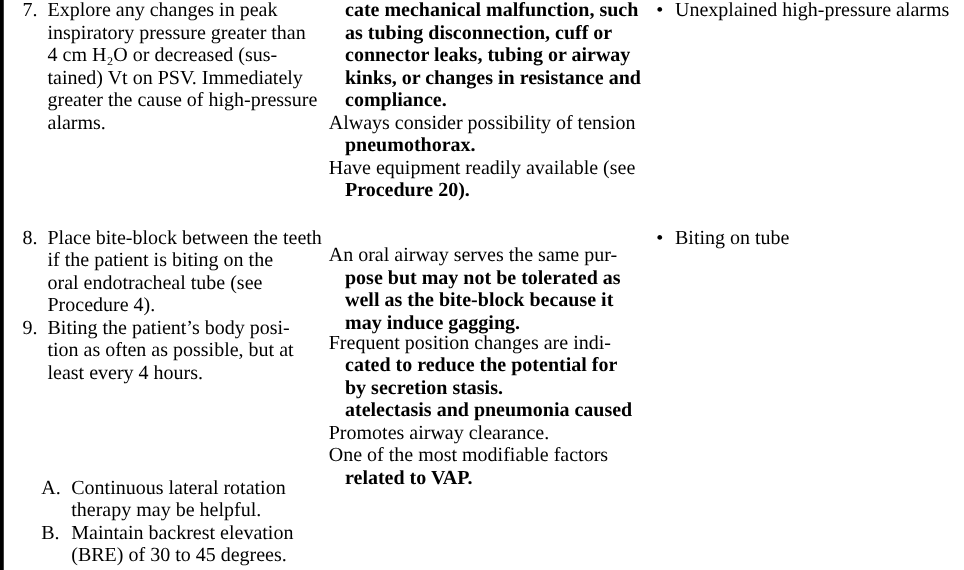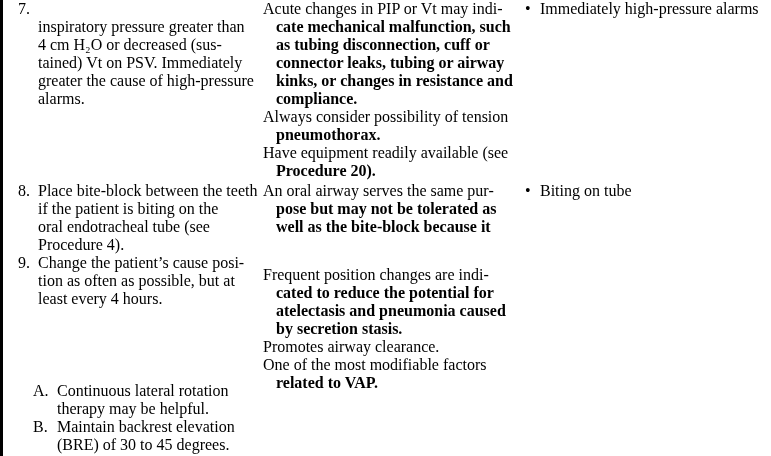--- a/index.html
+++ b/index.html
@@ -20,68 +20,68 @@
   .col-sub{left:57px;width:213px;}
   .letter{position:absolute;left:-24px;}
 </style>
 </head>
 <body>
 
 <div class="page" style="--background: #ffffff; --text: #000000; --left-bar: #000000;">
   <div class="leftbar"></div>
 
   <div class="cell col-step" style="top:0px">
-    <div class="ln"><span class="num">7.</span></div>
+    <div class="ln"><span class="num">7.</span><span>Explore any changes in peak</span></div>
     <div class="ln">inspiratory pressure greater than</div>
     <div class="ln">4 cm H₂O or decreased (sus-</div>
     <div class="ln">tained) Vt on PSV. Immediately</div>
     <div class="ln">greater the cause of high-pressure</div>
     <div class="ln">alarms.</div>
   </div>
   <div class="cell col-rat" style="top:0px">
-    <div class="ln">Acute changes in PIP or Vt may indi-</div>
     <div class="ln cont">cate mechanical malfunction, such</div>
     <div class="ln cont">as tubing disconnection, cuff or</div>
     <div class="ln cont">connector leaks, tubing or airway</div>
     <div class="ln cont">kinks, or changes in resistance and</div>
     <div class="ln cont">compliance.</div>
     <div class="ln">Always consider possibility of tension</div>
     <div class="ln cont">pneumothorax.</div>
     <div class="ln">Have equipment readily available (see</div>
     <div class="ln cont">Procedure 20).</div>
   </div>
   <div class="cell col-con" style="top:0px">
-    <div class="ln"><span class="bullet">•</span><span>Immediately high-pressure alarms</span></div>
+    <div class="ln"><span class="bullet">•</span><span>Unexplained high-pressure alarms</span></div>
   </div>
 
   <div class="cell col-step" style="top:182px">
     <div class="ln"><span class="num">8.</span><span>Place bite-block between the teeth</span></div>
     <div class="ln">if the patient is biting on the</div>
     <div class="ln">oral endotracheal tube (see</div>
     <div class="ln">Procedure 4).</div>
   </div>
-  <div class="cell col-rat" style="top:182px">
+  <div class="cell col-rat" style="top:196px">
     <div class="ln">An oral airway serves the same pur-</div>
     <div class="ln cont">pose but may not be tolerated as</div>
     <div class="ln cont">well as the bite-block because it</div>
+    <div class="ln cont">may induce gagging.</div>
   </div>
   <div class="cell col-con" style="top:182px">
     <div class="ln"><span class="bullet">•</span><span>Biting on tube</span></div>
   </div>
 
   <div class="cell col-step" style="top:254px">
-    <div class="ln"><span class="num">9.</span><span>Change the patient’s cause posi-</span></div>
+    <div class="ln"><span class="num">9.</span><span>Biting the patient’s body posi-</span></div>
     <div class="ln">tion as often as possible, but at</div>
     <div class="ln">least every 4 hours.</div>
   </div>
   <div class="cell col-rat" style="top:266px">
     <div class="ln">Frequent position changes are indi-</div>
     <div class="ln cont">cated to reduce the potential for</div>
+    <div class="ln cont">by secretion stasis.</div>
     <div class="ln cont">atelectasis and pneumonia caused</div>
-    <div class="ln cont">by secretion stasis.</div>
     <div class="ln">Promotes airway clearance.</div>
     <div class="ln">One of the most modifiable factors</div>
     <div class="ln cont">related to VAP.</div>
   </div>
 
   <div class="cell col-sub" style="top:382px">
     <div class="ln"><span class="letter">A.</span><span>Continuous lateral rotation</span></div>
     <div class="ln">therapy may be helpful.</div>
     <div class="ln"><span class="letter">B.</span><span>Maintain backrest elevation</span></div>
     <div class="ln">(BRE) of 30 to 45 degrees.</div>

